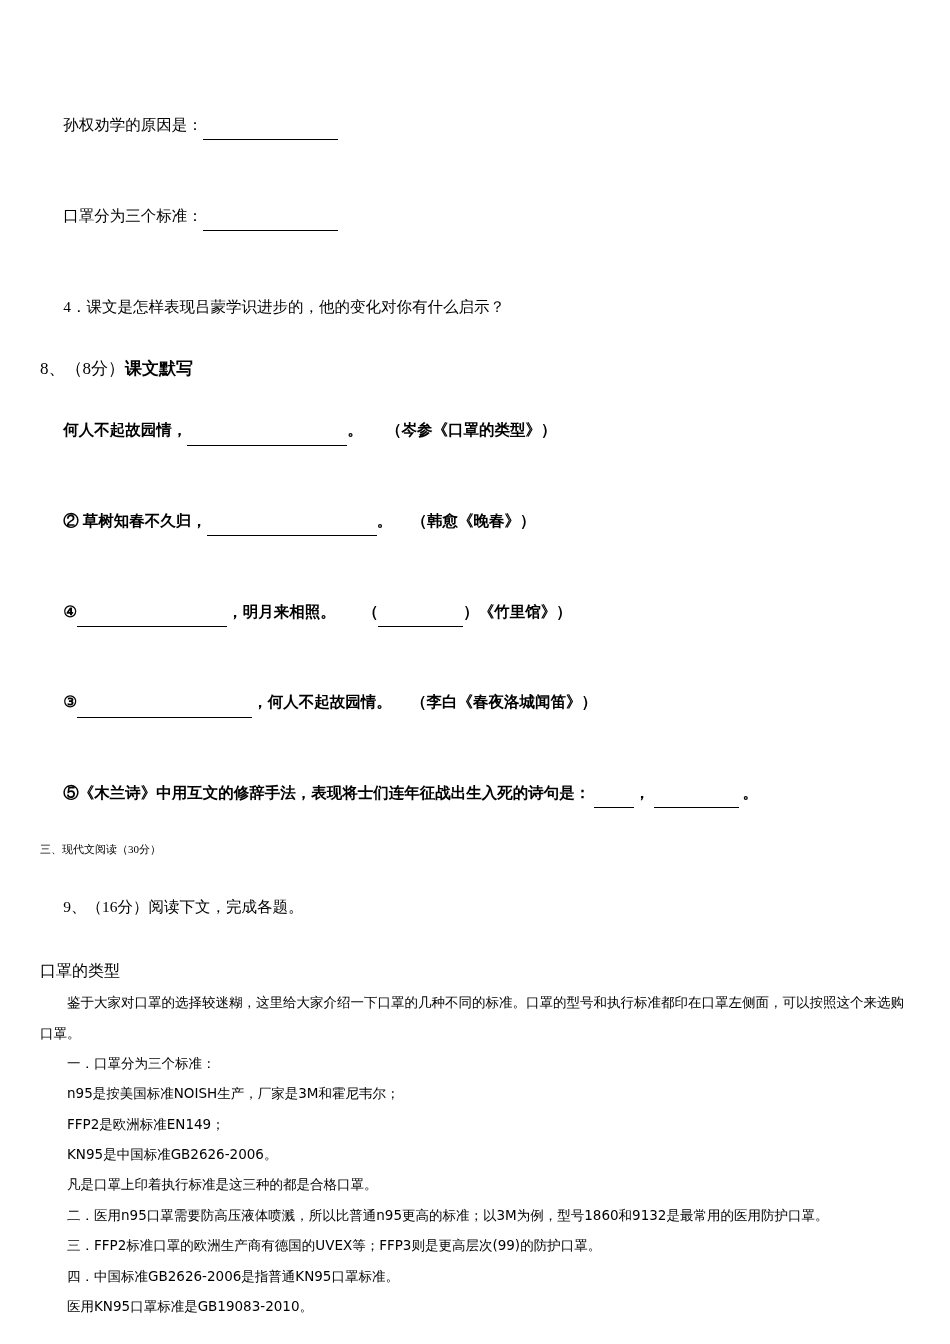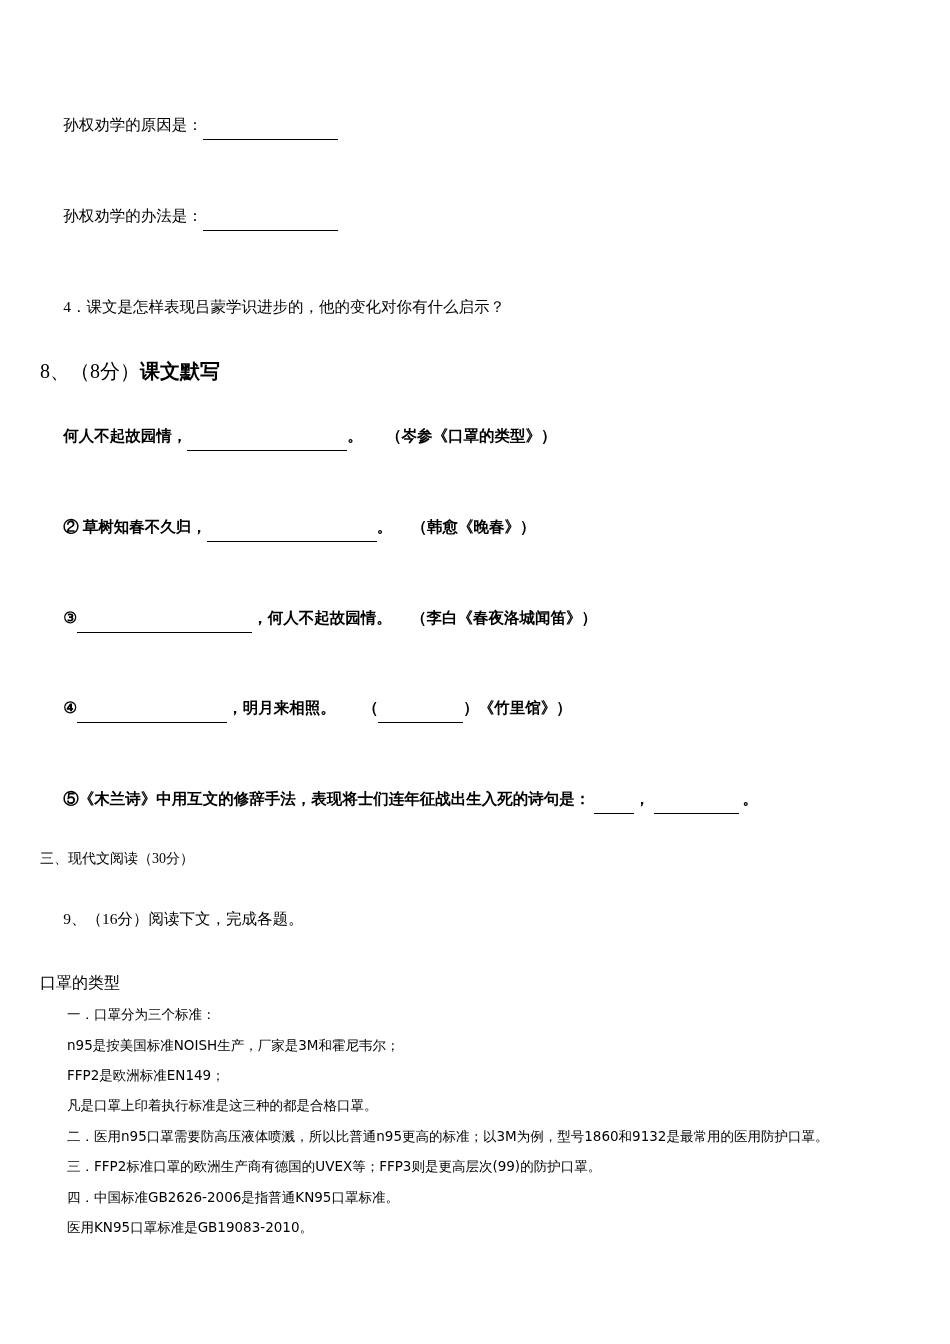--- a/index.html
+++ b/index.html
@@ -42,26 +42,26 @@
   }
   .u135 { width: 135px; }
   .u150 { width: 150px; }
   .u160 { width: 160px; }
   .u170 { width: 170px; }
   .u175 { width: 175px; }
   .u40 { width: 40px; }
   .u85 { width: 85px; }
 
   .q-head {
-    font-size: 20px;
+    font-size: 17px;
     line-height: 1.95;
   }
   .bold { font-weight: bold; }
   .section-title {
-    font-size: 14px;
+    font-size: 11px;
     line-height: 2.1;
     font-weight: normal;
   }
   .body-sans {
     font-family: "DejaVu Sans", sans-serif;
     font-size: 13.5px;
     line-height: 2.25;
   }
   .indent2 { text-indent: 2em; }
   .small-title {
@@ -75,78 +75,84 @@
 <body>
 
 <div class="page">
   <div class="content">
 
     <div class="line">
       <span>孙权劝学的原因是：</span><span class="fill-line u135"></span>
     </div>
 
     <div class="line">
-      <span>孙权劝学的办法是：</span><span class="fill-line u135"></span>
+      <span>口罩分为三个标准：</span><span class="fill-line u135"></span>
     </div>
 
     <div class="line">
       <span>4．课文是怎样表现吕蒙学识进步的，他的变化对你有什么启示？</span>
     </div>
 
     <div class="q-head">
       <span>8、（8分）</span><span class="bold">课文默写</span>
     </div>
 
     <div class="line">
       <span class="bold">何人不起故园情，</span><span class="fill-line u160"></span><span class="bold">。</span>&nbsp;&nbsp;&nbsp;&nbsp;&nbsp;&nbsp;<span class="bold">（岑参《口罩的类型》）</span>
     </div>
 
     <div class="line">
       <span class="bold">② 草树知春不久归，</span><span class="fill-line u170"></span><span class="bold">。</span>&nbsp;&nbsp;&nbsp;&nbsp;&nbsp;<span class="bold">（韩愈《晚春》）</span>
     </div>
 
     <div class="line">
-      <span class="bold">③</span><span class="fill-line u175"></span><span class="bold">，何人不起故园情。</span>&nbsp;&nbsp;&nbsp;&nbsp;&nbsp;<span class="bold">（李白《春夜洛城闻笛》）</span>
+      <span class="bold">④</span><span class="fill-line u150"></span><span class="bold">，明月来相照。</span>&nbsp;&nbsp;&nbsp;&nbsp;&nbsp;&nbsp;&nbsp;<span class="bold">（</span><span class="fill-line u85"></span><span class="bold">）《竹里馆》）</span>
     </div>
 
     <div class="line">
-      <span class="bold">④</span><span class="fill-line u150"></span><span class="bold">，明月来相照。</span>&nbsp;&nbsp;&nbsp;&nbsp;&nbsp;&nbsp;&nbsp;<span class="bold">（</span><span class="fill-line u85"></span><span class="bold">）《竹里馆》）</span>
+      <span class="bold">③</span><span class="fill-line u175"></span><span class="bold">，何人不起故园情。</span>&nbsp;&nbsp;&nbsp;&nbsp;&nbsp;<span class="bold">（李白《春夜洛城闻笛》）</span>
     </div>
 
     <div class="line">
       <span class="bold">⑤《木兰诗》中用互文的修辞手法，表现将士们连年征战出生入死的诗句是：</span>&nbsp;<span class="fill-line u40"></span><span class="bold">，</span>&nbsp;<span class="fill-line u85"></span>&nbsp;<span class="bold">。</span>
     </div>
 
     <div class="section-title">
       <span>三、现代文阅读（30分）</span>
     </div>
 
     <div class="line">
       <span>9、（16分）阅读下文，完成各题。</span>
     </div>
 
     <div class="spacer-xs"></div>
 
     <div class="small-title">
       <span>口罩的类型</span>
     </div>
 
+    <div class="body-sans indent2">
+      <span>鉴于大家对口罩的选择较迷糊，这里给大家介绍一下口罩的几种不同的标准。口罩的型号和执行标准都印在口罩左侧面，可以按照这个来选购口罩。</span>
+    </div>
 
     <div class="body-sans indent2">
       <span>一．口罩分为三个标准：</span>
     </div>
 
     <div class="body-sans indent2">
       <span>n95是按美国标准NOISH生产，厂家是3M和霍尼韦尔；</span>
     </div>
 
     <div class="body-sans indent2">
       <span>FFP2是欧洲标准EN149；</span>
     </div>
 
+    <div class="body-sans indent2">
+      <span>KN95是中国标准GB2626-2006。</span>
+    </div>
 
     <div class="body-sans indent2">
       <span>凡是口罩上印着执行标准是这三种的都是合格口罩。</span>
     </div>
 
     <div class="body-sans indent2">
       <span>二．医用n95口罩需要防高压液体喷溅，所以比普通n95更高的标准；以3M为例，型号1860和9132是最常用的医用防护口罩。</span>
     </div>
 
 

